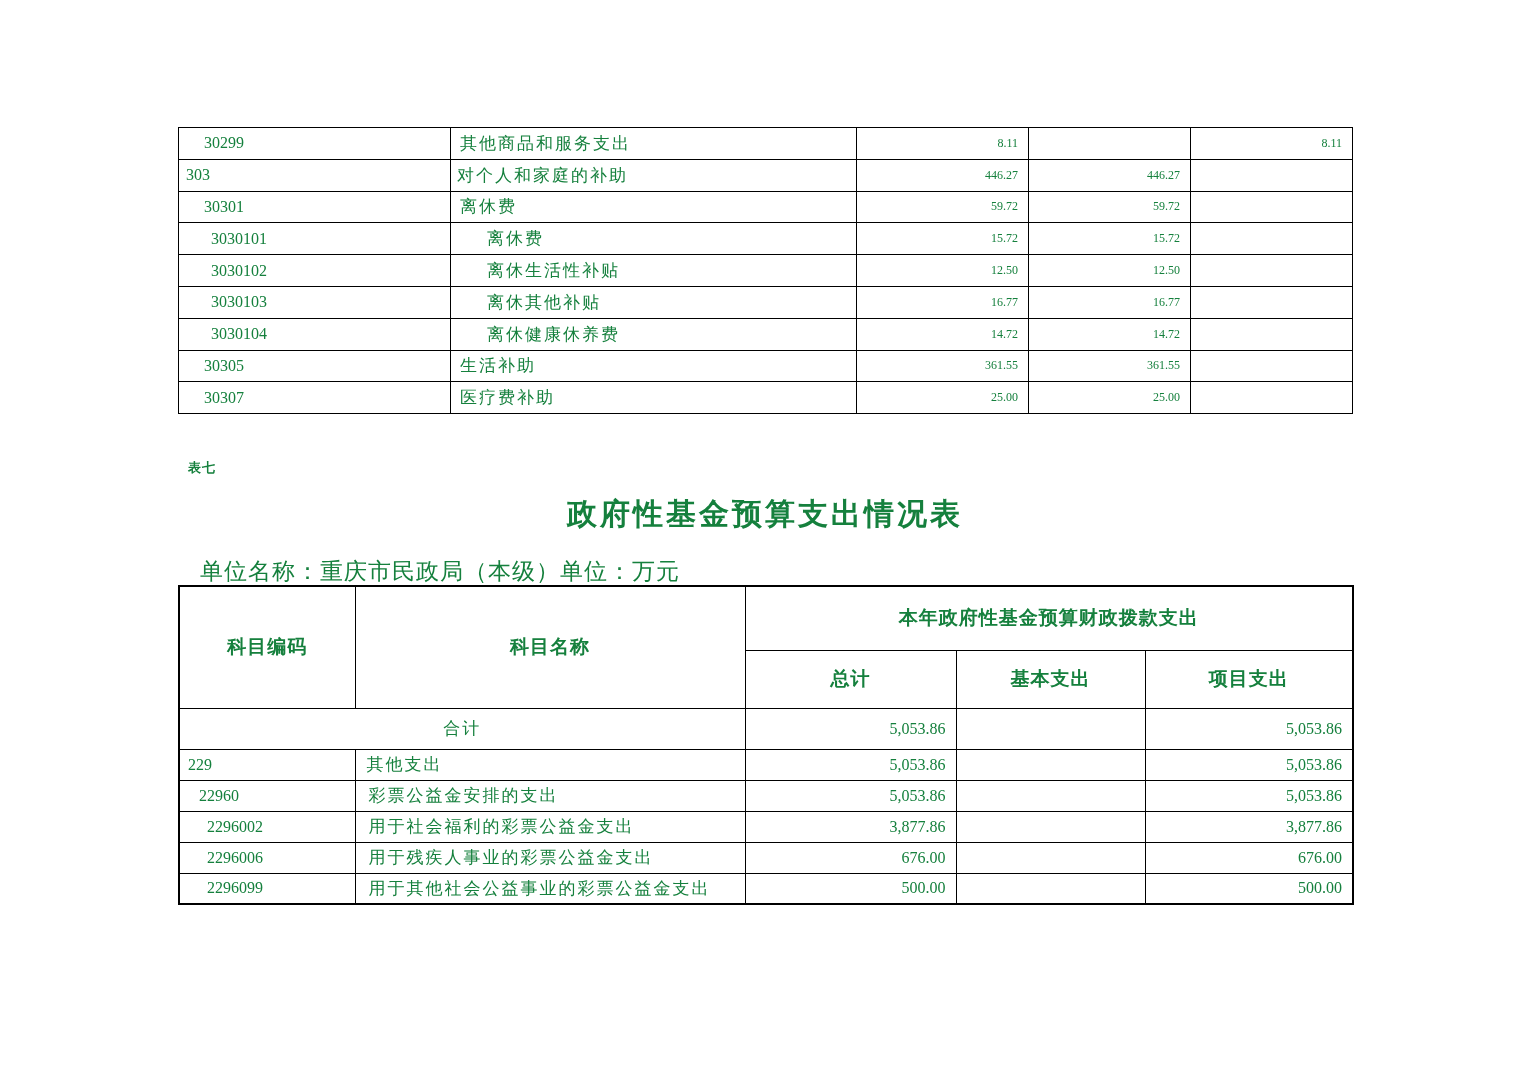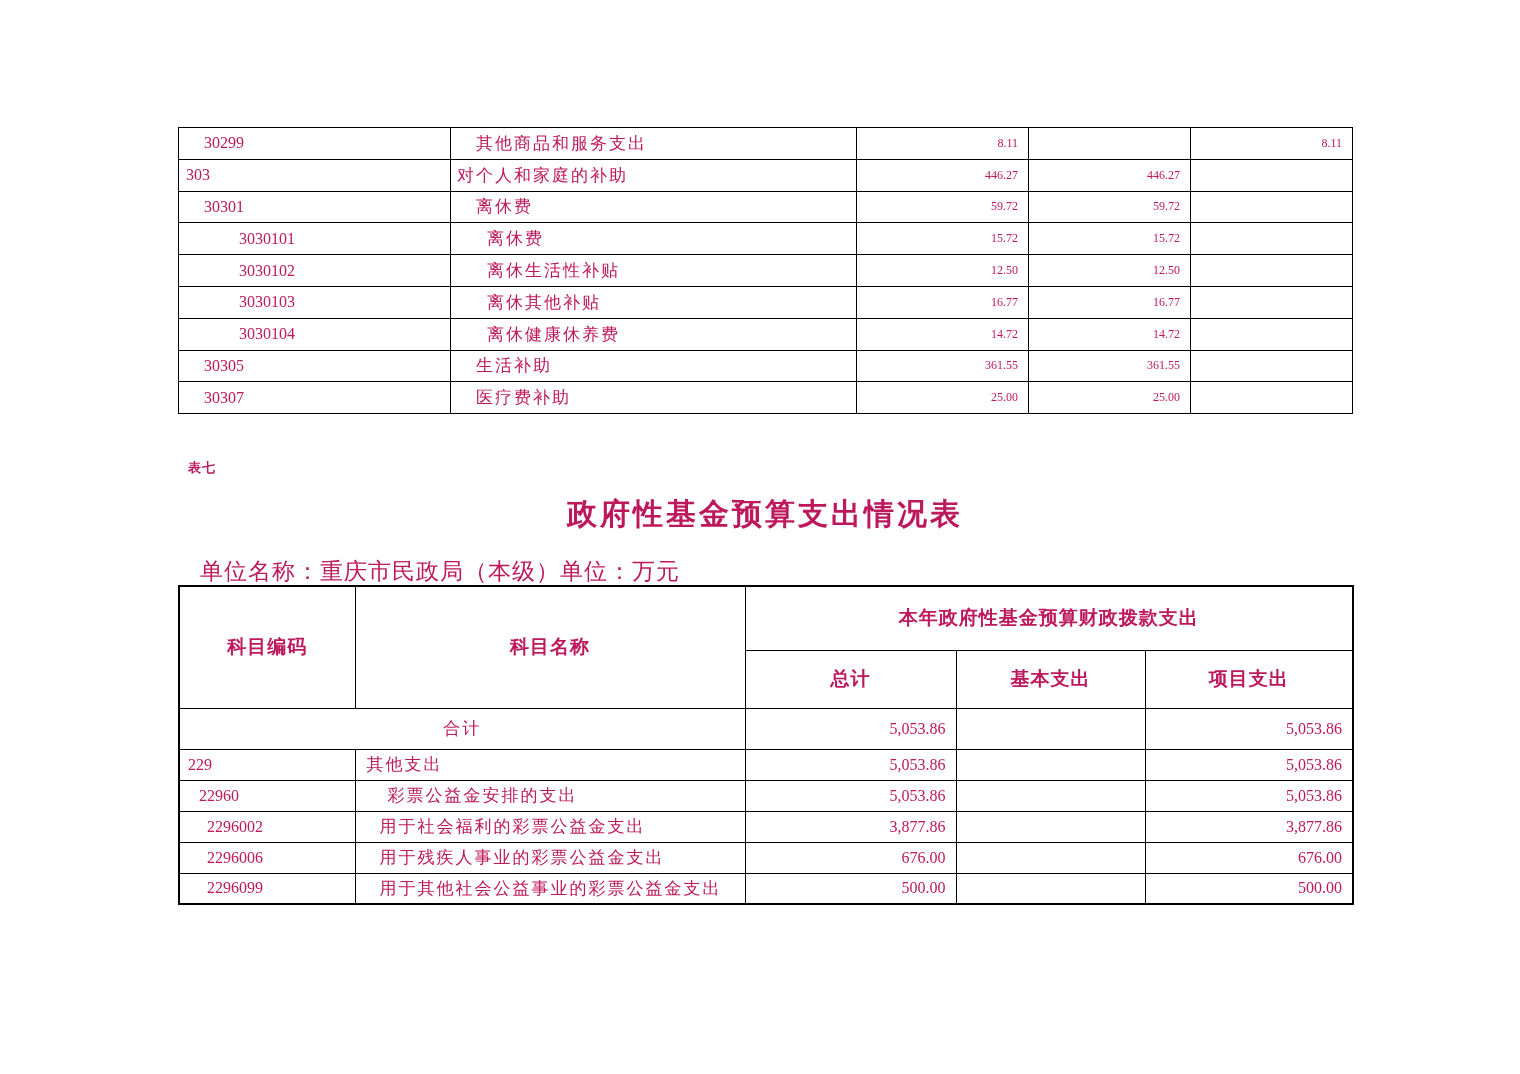--- a/index.html
+++ b/index.html
@@ -1,30 +1,30 @@
 <!DOCTYPE html>
 <html><head>
 <meta charset="utf-8">
 <style>
   html, body { margin:0; padding:0; background:#fff; }
   .page {
     position:relative; width:1520px; height:1074px; background:#ffffff;
-    font-family:"Liberation Serif", serif; color:#be185d;
+    font-family:"Liberation Serif", serif; color:#15803d;
   }
   table.tbl { position:absolute; border-collapse:collapse; table-layout:fixed; }
   table.tbl td { border:1px solid #000; vertical-align:middle; overflow:hidden; white-space:nowrap; padding:0; }
 
   
   .top-tbl { left:178px; top:127px; width:1174px; }
   .top-tbl tr { height:31.8px; }
   .top-tbl td.code { font-size:16px; }
   .top-tbl td.name { font-size:17px; letter-spacing:2px; }
   .top-tbl td.num  { font-size:12px; text-align:right; padding-right:10px; }
-  .top-tbl td.ci1 { padding-left:7px; }  .top-tbl td.ci2 { padding-left:25px; } .top-tbl td.ci3 { padding-left:60px; }
-  .top-tbl td.ni1 { padding-left:6px;margin-top:16px; }  .top-tbl td.ni2 { padding-left:25px; } .top-tbl td.ni3 { padding-left:36px; }
+  .top-tbl td.ci1 { padding-left:7px; }  .top-tbl td.ci2 { padding-left:25px; } .top-tbl td.ci3 { padding-left:32px; }
+  .top-tbl td.ni1 { padding-left:6px;margin-top:16px; }  .top-tbl td.ni2 { padding-left:9px; } .top-tbl td.ni3 { padding-left:36px; }
 
   
   .table-tag {
     position:absolute; left:188px; top:459px;
     font-family:"Liberation Sans", sans-serif; font-weight:700; font-size:13px; letter-spacing:1px;
   }
   .doc-title {
     position:absolute; left:178px; top:494px; width:1174px; text-align:center;
     font-family:"Liberation Serif", serif; font-weight:700; font-size:30px; letter-spacing:3px;
   }
@@ -42,21 +42,21 @@
   }
   .fund-tbl tr.h1 { height:64px; }
   .fund-tbl tr.h2 { height:58px; }
   .fund-tbl tr.total-row { height:41px;margin-left:24px; }
   .fund-tbl tr.body-row { height:31px; }
   .fund-tbl td.code { font-size:16px; }
   .fund-tbl td.name { font-size:17px; letter-spacing:2px; }
   .fund-tbl td.num  { font-size:16px; text-align:right; padding-right:10px; }
   .fund-tbl td.center { text-align:center; font-size:17px; letter-spacing:2px; }
   .fund-tbl td.ci1 { padding-left:8px; }  .fund-tbl td.ci2 { padding-left:19px;margin-left:24px; } .fund-tbl td.ci3 { padding-left:27px; }
-  .fund-tbl td.ni1 { padding-left:11px; } .fund-tbl td.ni2 { padding-left:32px;font-family:Liberation Mono, monospace; } .fund-tbl td.ni3 { padding-left:24px; }
+  .fund-tbl td.ni1 { padding-left:11px; } .fund-tbl td.ni2 { padding-left:13px;font-family:Liberation Mono, monospace; } .fund-tbl td.ni3 { padding-left:13px; }
 </style>
 </head>
 <body>
 
 <div class="page">
 
   <table class="tbl top-tbl">
     <colgroup>
         <col style="width:272px">
         <col style="width:406px">

